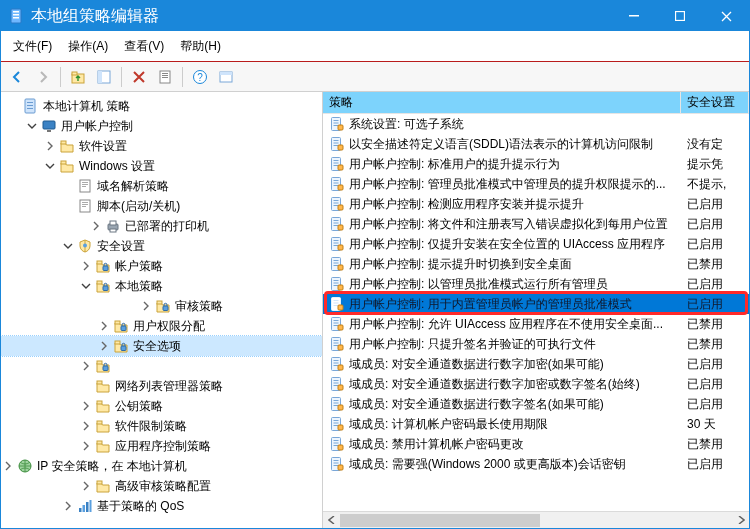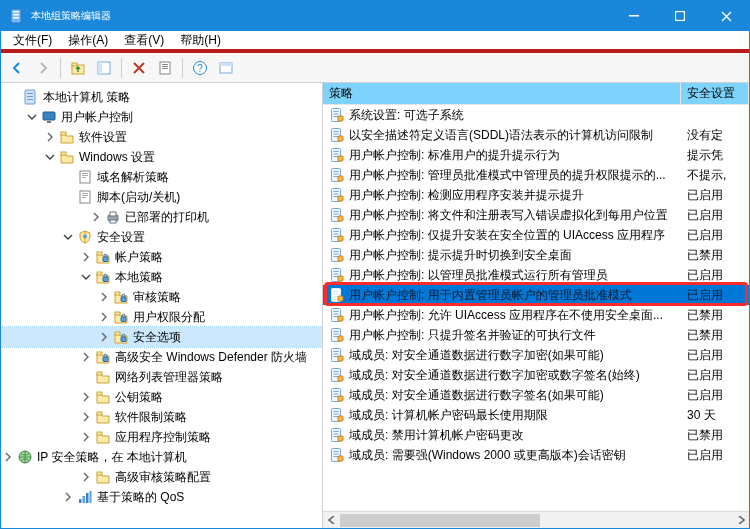--- a/index.html
+++ b/index.html
@@ -1,23 +1,23 @@
 <!DOCTYPE html>
 <html><head>
 <meta charset="utf-8">
 <style>
   * { box-sizing: border-box; }
   html, body { margin:0; padding:0; font-family: "Microsoft YaHei", "Segoe UI", sans-serif; font-size:12px; color:#000; }
   .window { width:750px; height:529px; border:1px solid #1a87da; display:flex; flex-direction:column; background:#fff; }
   .titlebar { height:30px; background:#1a87da; color:#fff; display:flex; align-items:center; padding-left:8px; }
   .titlebar .ticon { width:16px; height:16px; margin-right:6px; }
-  .titlebar .title { flex:1; font-size:10px; }
+  .titlebar .title { flex:1; font-size:16px; }
   .winbtns { display:flex; height:100%; }
   .winbtn { width:46px; display:flex; align-items:center; justify-content:center; color:#fff; }
-  .menubar { height:22px; display:flex; align-items:center; padding:0 4px; border-bottom:4px solid #b91c1c; background:#fff;}
+  .menubar { height:31px; display:flex; align-items:center; padding:0 4px; border-bottom:1px solid #b91c1c; background:#fff;}
   .menuitem { padding:2px 8px; }
   .toolbar { height:30px; display:flex; align-items:center; padding:0 4px; gap:2px; border-bottom:1px solid #d0d0d0; background:#f7f7f7;}
   .tbtn { width:24px; height:24px; display:flex; align-items:center; justify-content:center; border:1px solid transparent; border-radius:2px;}
   .tsep { width:1px; height:20px; background:#ccc; margin:0 3px; }
   .body { flex:1; display:flex; overflow:hidden; }
   .tree-pane { width:322px; border-right:1px solid #d0d0d0; overflow:auto; padding:4px 0 4px 0; }
   .list-pane { flex:1; display:flex; flex-direction:column; overflow:hidden; }
   .list-header { height:22px; display:flex; align-items:center; background:#7dd3fc; border-bottom:1px solid #e5e5e5; }
   .colh { padding:0 6px; font-size:12px; color:#000; height:100%; display:flex; align-items:center; border-right:1px solid #e5e5e5;}
   .colh.c1 { flex:1; }
@@ -273,21 +273,21 @@
           <span class="nicon">
             <svg width="16" height="16">
               <path d="M2 5 h4 l1.5 2 H14 v7 H2 z" fill="#ffe9a6" stroke="#caa33a"></path>
               <rect x="2" y="3" width="5" height="3" fill="#ffe9a6" stroke="#caa33a"></rect>
               <rect x="8" y="8" width="5" height="4.5" rx="1" fill="#5aa0e0" stroke="#2b6aa8"></rect>
               <path d="M9 8 v-1.2 a1.5 1.5 0 0 1 3 0 V8" fill="none" stroke="#2b6aa8"></path>
             </svg>
           </span>
           <span class="tlabel">本地策略</span>
         </div>
-        <div class="tnode" style="padding-left: 96px;">
+        <div class="tnode" style="padding-left: 96px; margin-left: 42px;">
           <span class="exp">
             <svg width="10" height="10">
               <path d="M3 1 L7 5 L3 9" fill="none" stroke="#666" stroke-width="1.4"></path>
             </svg>
           </span>
           <span class="nicon">
             <svg width="16" height="16">
               <path d="M2 5 h4 l1.5 2 H14 v7 H2 z" fill="#ffe9a6" stroke="#caa33a"></path>
               <rect x="2" y="3" width="5" height="3" fill="#ffe9a6" stroke="#caa33a"></rect>
               <rect x="8" y="8" width="5" height="4.5" rx="1" fill="#5aa0e0" stroke="#2b6aa8"></rect>
@@ -335,21 +335,20 @@
             </svg>
           </span>
           <span class="nicon">
             <svg width="16" height="16">
               <path d="M2 5 h4 l1.5 2 H14 v7 H2 z" fill="#ffe9a6" stroke="#caa33a"></path>
               <rect x="2" y="3" width="5" height="3" fill="#ffe9a6" stroke="#caa33a"></rect>
               <rect x="8" y="8" width="5" height="4.5" rx="1" fill="#5aa0e0" stroke="#2b6aa8"></rect>
               <path d="M9 8 v-1.2 a1.5 1.5 0 0 1 3 0 V8" fill="none" stroke="#2b6aa8"></path>
             </svg>
           </span>
-          <span class="tlabel">高级安全 Windows Defender 防火墙</span>
         </div>
         <div class="tnode" style="padding-left: 78px;">
           <span class="exp"></span>
           <span class="nicon">
             <svg width="16" height="16">
               <path d="M2 5 h4 l1.5 2 H14 v7 H2 z" fill="#ffe9a6" stroke="#caa33a"></path>
               <rect x="2" y="3" width="5" height="3" fill="#ffe9a6" stroke="#caa33a"></rect>
             </svg>
           </span>
           <span class="tlabel">网络列表管理器策略</span>

